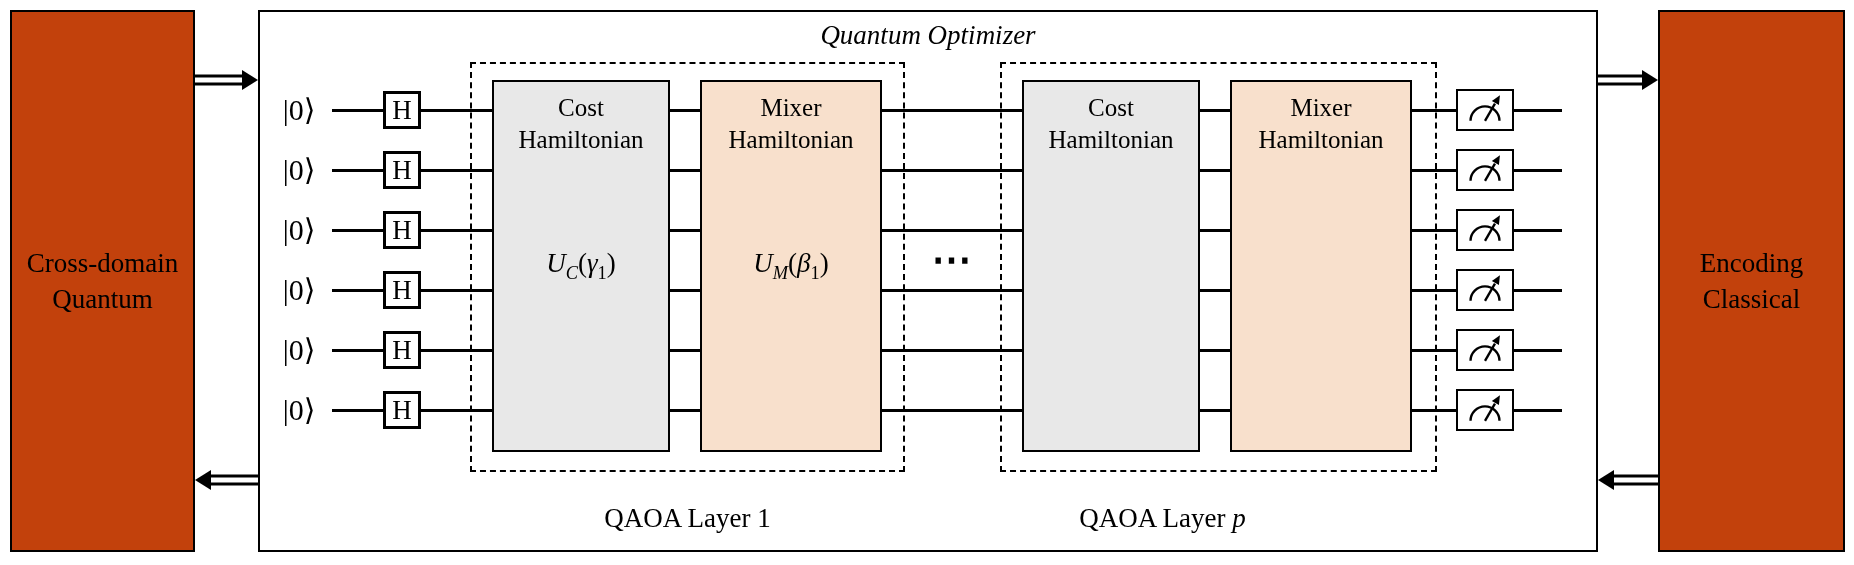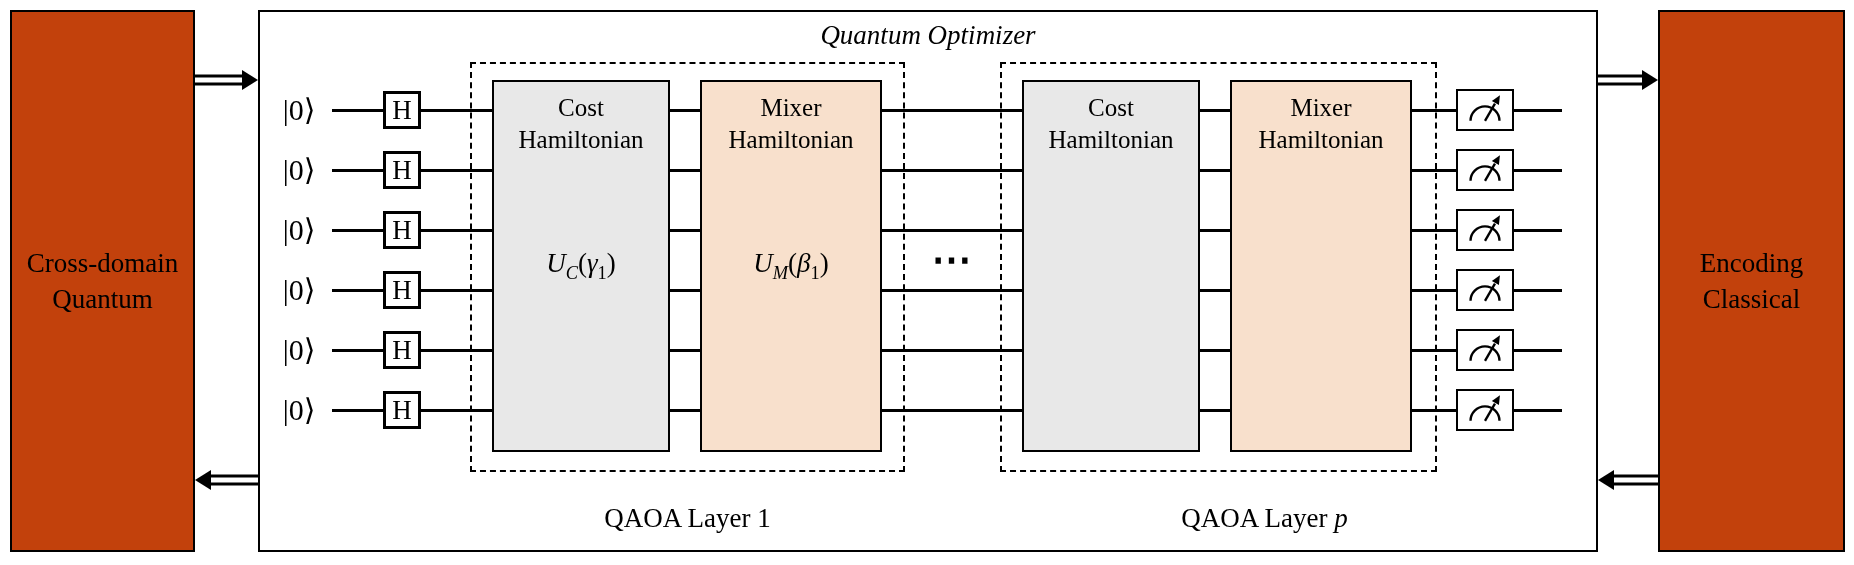--- a/index.html
+++ b/index.html
@@ -155,21 +155,21 @@
       <div>Cost</div>
       <div>Hamiltonian</div>
     </div>
   </div>
   <div class="hbox mixer" style="left:1230px">
     <div class="hbox-title">
       <div>Mixer</div>
       <div>Hamiltonian</div>
     </div>
   </div>
-  <div class="layer-label" style="left:1046px;width:437px">
+  <div class="layer-label" style="left:944px;width:437px">
     <span>QAOA Layer </span><span class="mi">p</span>
   </div>
 
   <div class="meter" style="top:89px">
     <svg viewBox="0 0 58 42">
         <path d="M 13 33 A 16 16 0 0 1 45 33" fill="none" stroke="#000" stroke-width="2.6"></path>
         <line x1="29" y1="33" x2="40" y2="14" stroke="#000" stroke-width="2.6"></line>
         <polygon points="-2,-4.5 8,0 -2,4.5" transform="translate(41.5,11.5) rotate(-60)" fill="#000"></polygon>
       </svg>
   </div>

